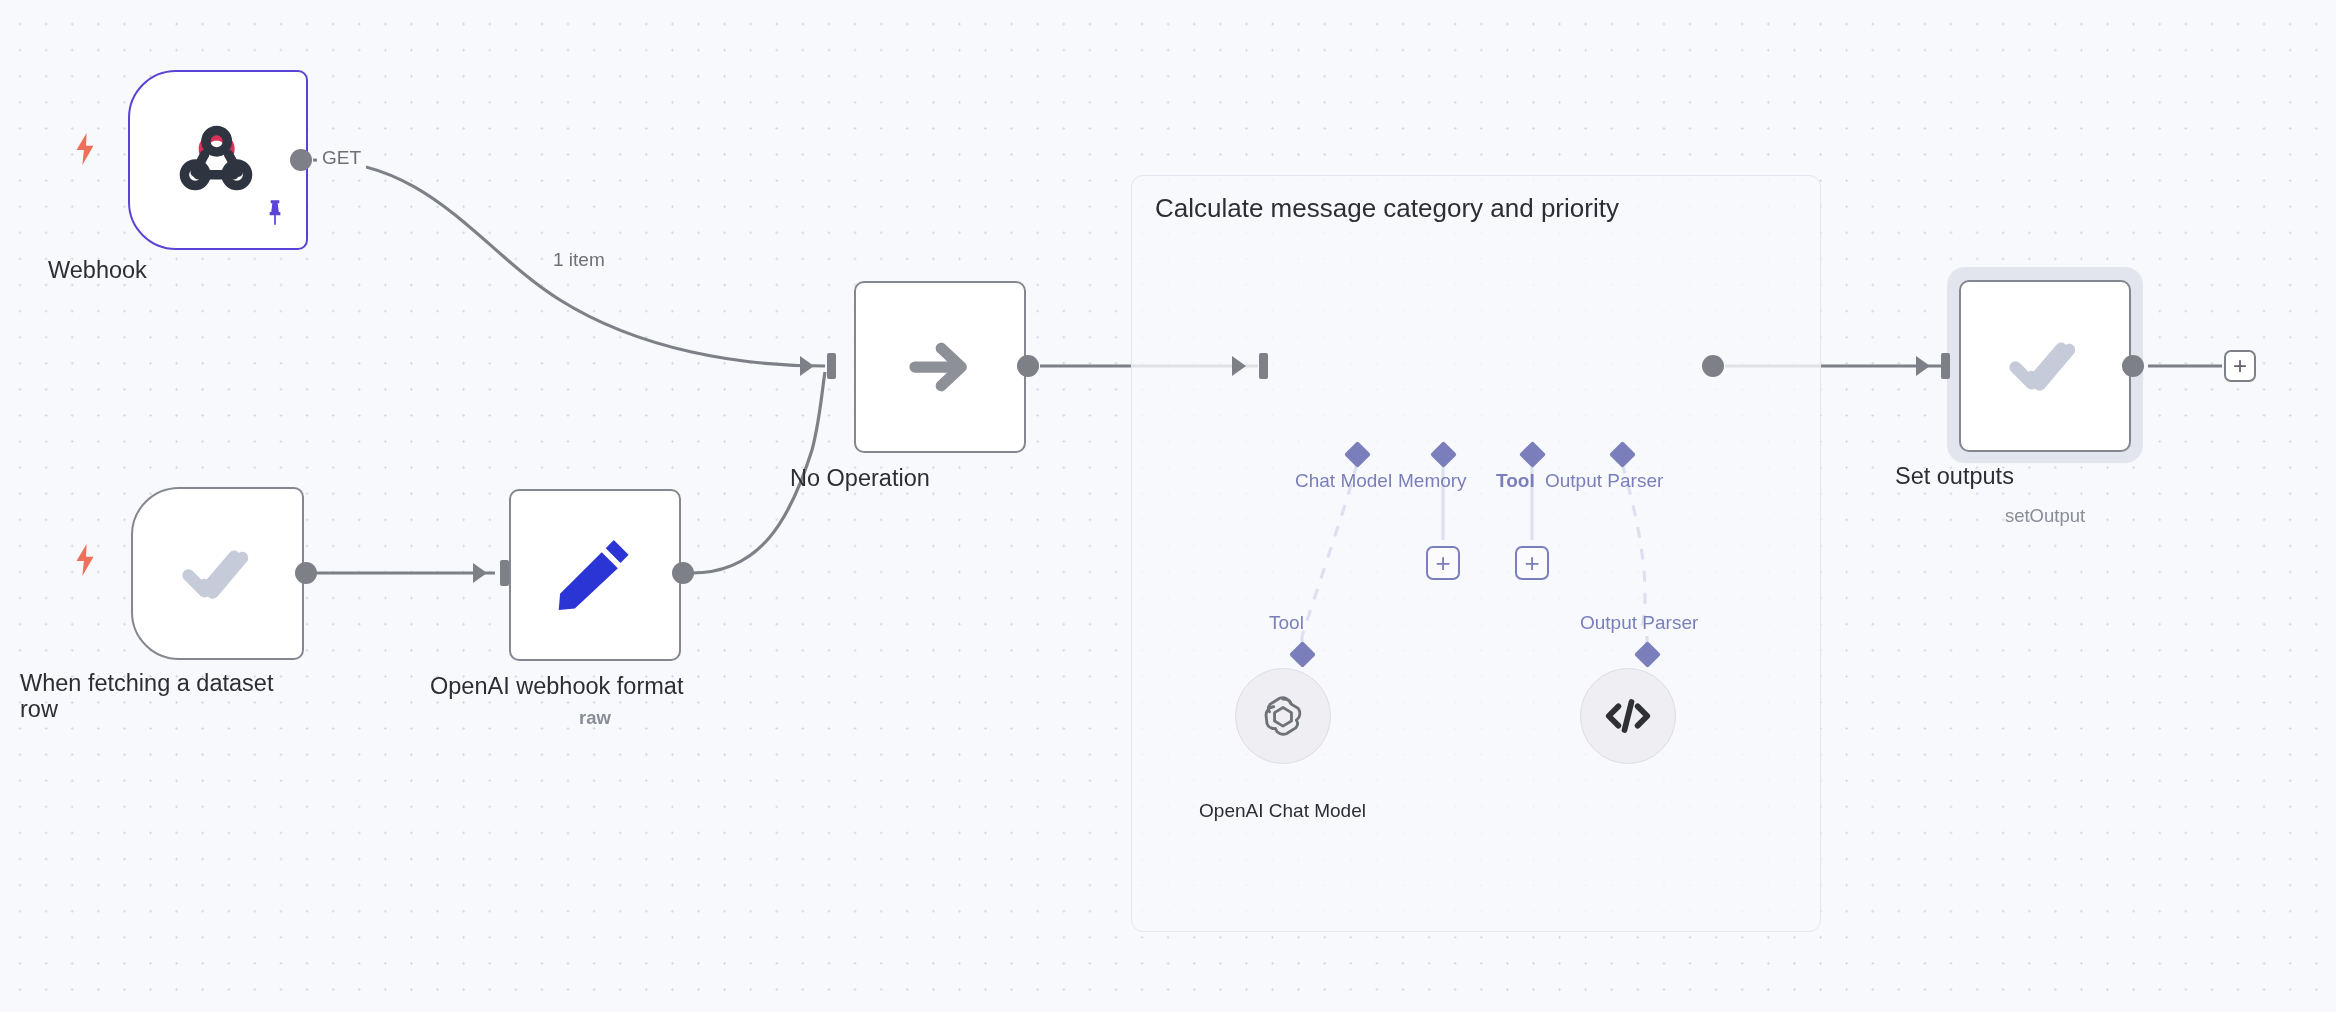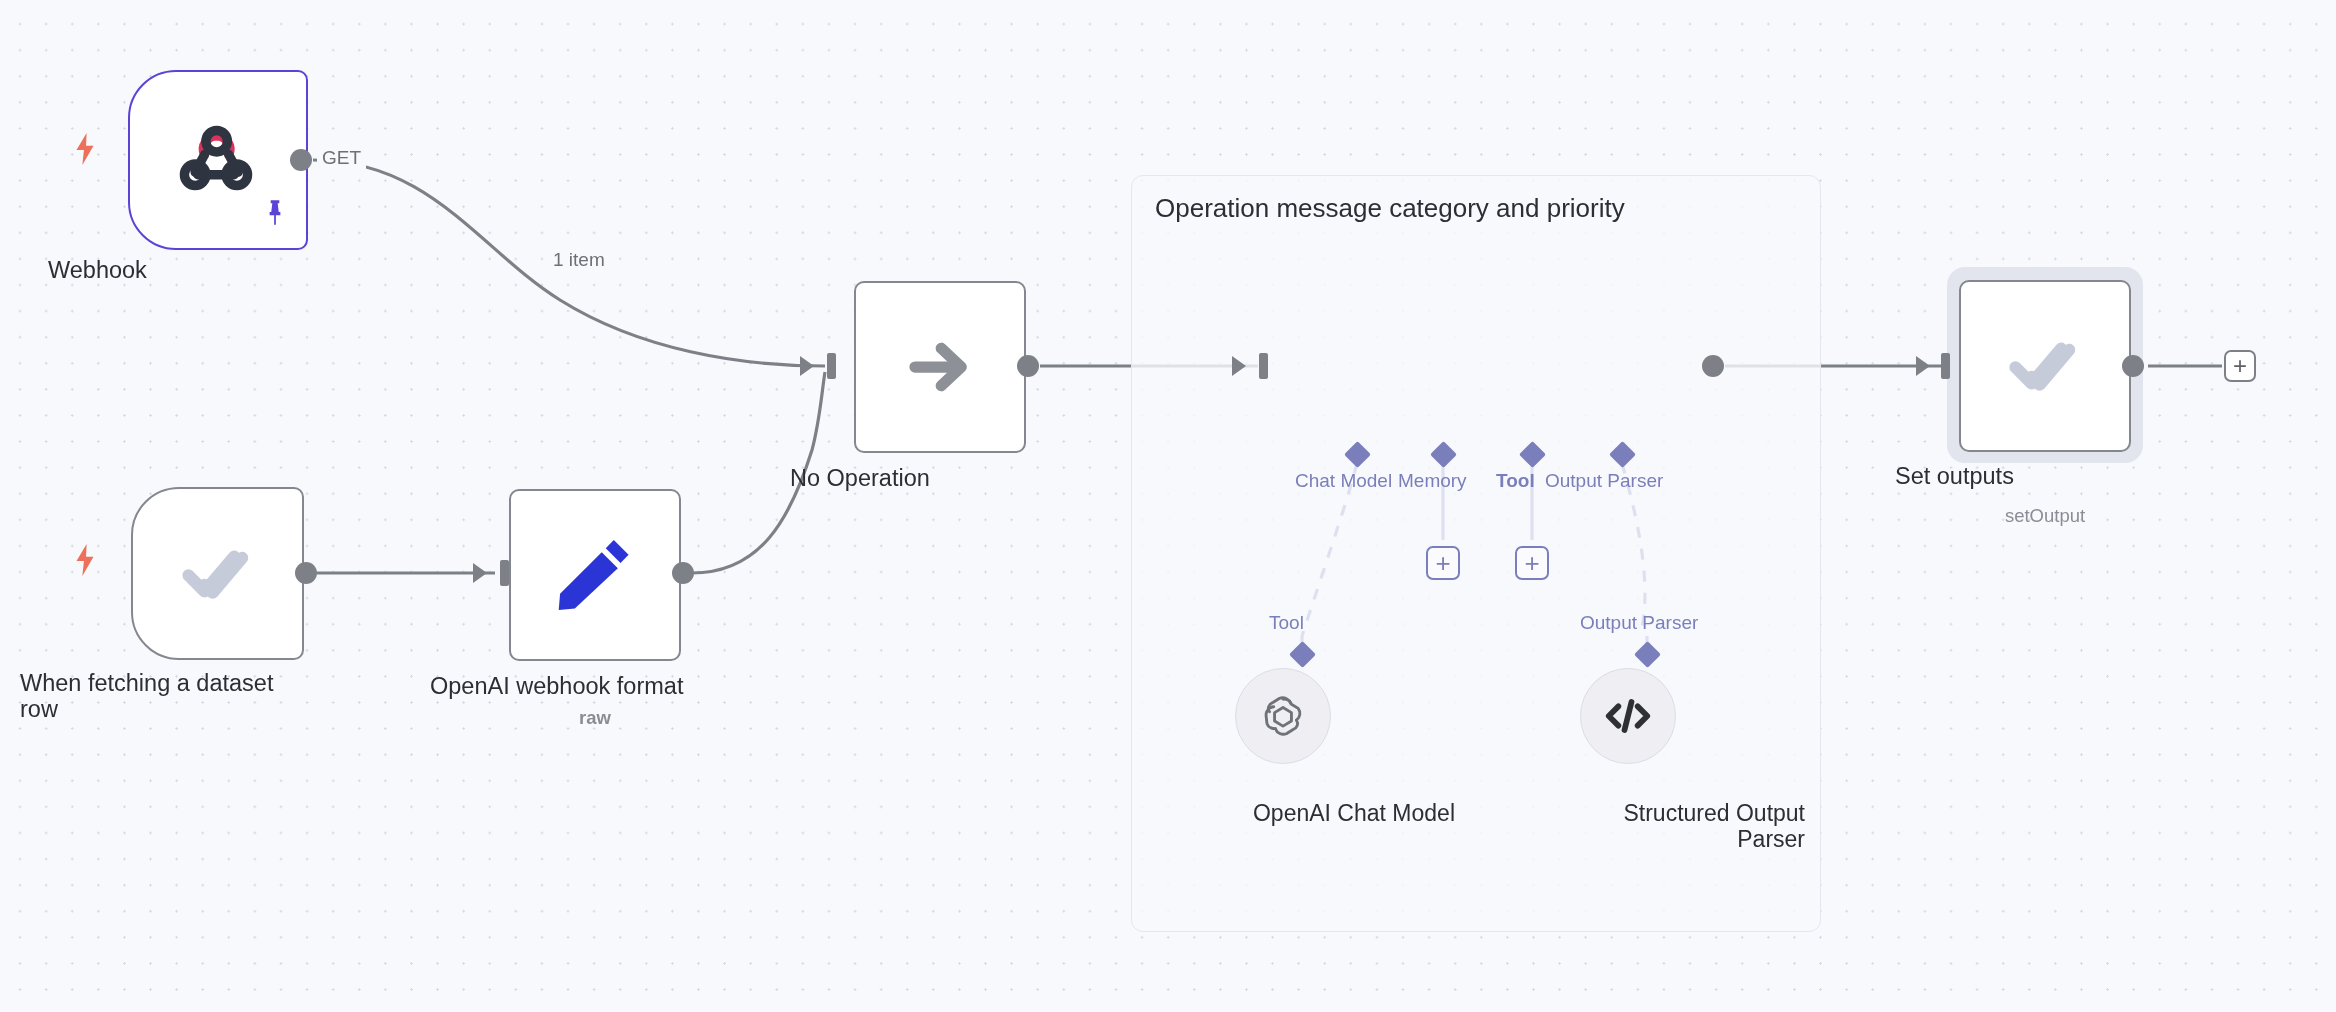--- a/index.html
+++ b/index.html
@@ -130,23 +130,23 @@
     width: 94px; height: 94px;
     border-radius: 50%;
     background: #eeeef3;
     border: 1.5px solid #dcdde6;
     display: flex;
     align-items: center;
     justify-content: center;
   }
   .subnode-label {
     position: absolute;
-    text-align: right;
+    text-align: center;
     color: #2c2e34;
-    font-size: 23px;
+    font-size: 19px;
     line-height: 1.15;
     font-family: "Liberation Sans", sans-serif;
     white-space: pre-line;
   }
 
   
   .diamond {
     position: absolute;
     width: 19px; height: 19px;
     background: #7a7fbb;
@@ -231,21 +231,21 @@
 
     <path d="M 1532 463 L 1532 540" fill="none" stroke="#7a7fbb" stroke-width="3.2"></path>
 
     <path d="M 1622 463 C 1632 500 1655 580 1640 636" fill="none" stroke="#7a7fbb" stroke-width="3.2" stroke-dasharray="11 11"></path>
 
     <path d="M 1302 636 L 1302 650" fill="none" stroke="#7a7fbb" stroke-width="3.2"></path>
     <path d="M 1647 636 L 1647 650" fill="none" stroke="#7a7fbb" stroke-width="3.2"></path>
   </svg>
 
   <div class="group-box" style="left:1131px; top:175px; width:690px; height:757px;"></div>
-  <div class="group-title" style="left:1155px; top:193px;">Operation message category and priority</div>
+  <div class="group-title" style="left:1155px; top:193px;">Calculate message category and priority</div>
 
   <div class="bolt" style="left:72px; top:132px;">
     <svg viewBox="0 0 24 32" class="icon-svg">
         <path d="M13.5 1 L4 17 h7 L9.5 31 L20 13 h-7 z" fill="#ee6f5a"></path>
       </svg>
   </div>
   <div class="node trigger webhook" style="left:128px; top:70px; width:180px; height:180px;">
     <svg width="86" height="86" viewBox="0 0 64 64" class="icon-svg">
       <g fill="none" stroke-linecap="round" stroke-width="7">
         <path d="M31 14 a10 10 0 0 1 9 14" stroke="#da3359"></path>
@@ -348,22 +348,20 @@
   <div class="diamond" style="left:1638px; top:645px;"></div>
   <div class="subnode" style="left:1580px; top:668px;">
     <svg width="56" height="56" viewBox="0 0 64 64" class="icon-svg">
       <g stroke="#2e3034" stroke-width="6.5" stroke-linecap="round" stroke-linejoin="round" fill="none">
         <path d="M21 21 L10 32 L21 43"></path>
         <path d="M43 21 L54 32 L43 43"></path>
         <path d="M36 16 L28 48"></path>
       </g>
     </svg>
   </div>
-  <div class="subnode-label" style="left:1460px; top:800px; width:345px;">Structured Output
-Parser</div>
 
   <div class="arrow-head" style="left:1916px; top:356px;"></div>
   <div class="halo" style="left:1947px; top:267px; width:196px; height:196px;"></div>
   <div class="port-in" style="left:1941px; top:353px;"></div>
   <div class="node" style="left:1959px; top:280px; width:172px; height:172px;">
     <svg width="86" height="86" viewBox="0 0 64 64" class="icon-svg">
       <g stroke="#c5cbd8" stroke-width="9" stroke-linecap="round" stroke-linejoin="round" fill="none">
         <path d="M10 33 L22 45 L44 19"></path>
         <path d="M22 40 L28 46 L50 20"></path>
       </g>

